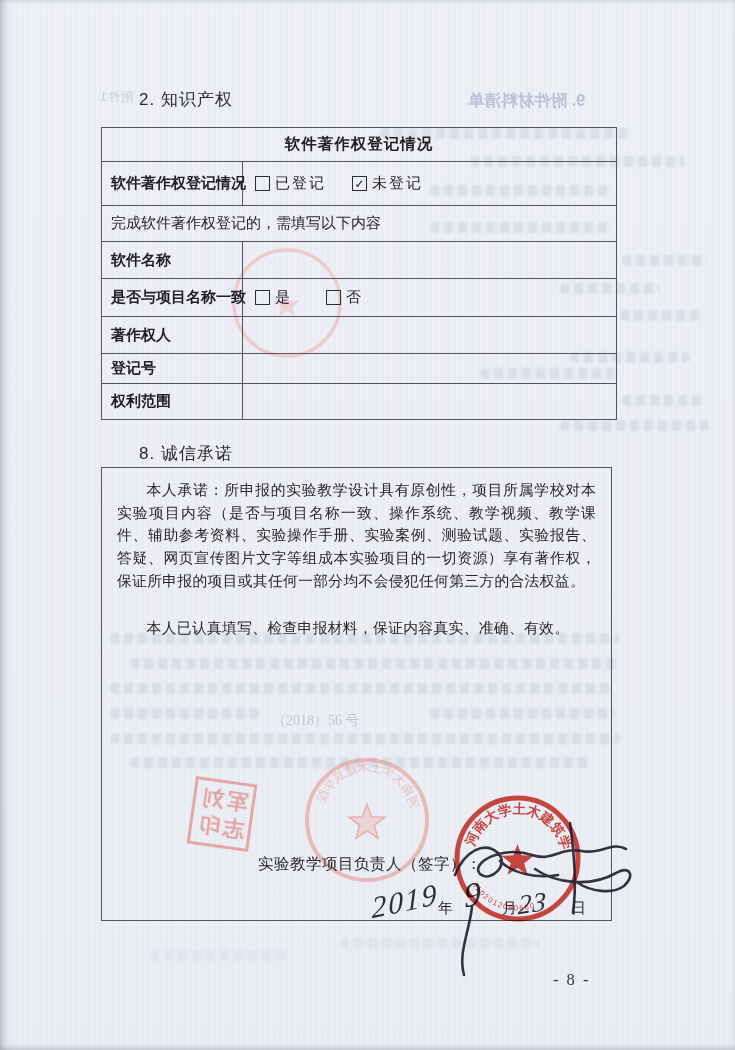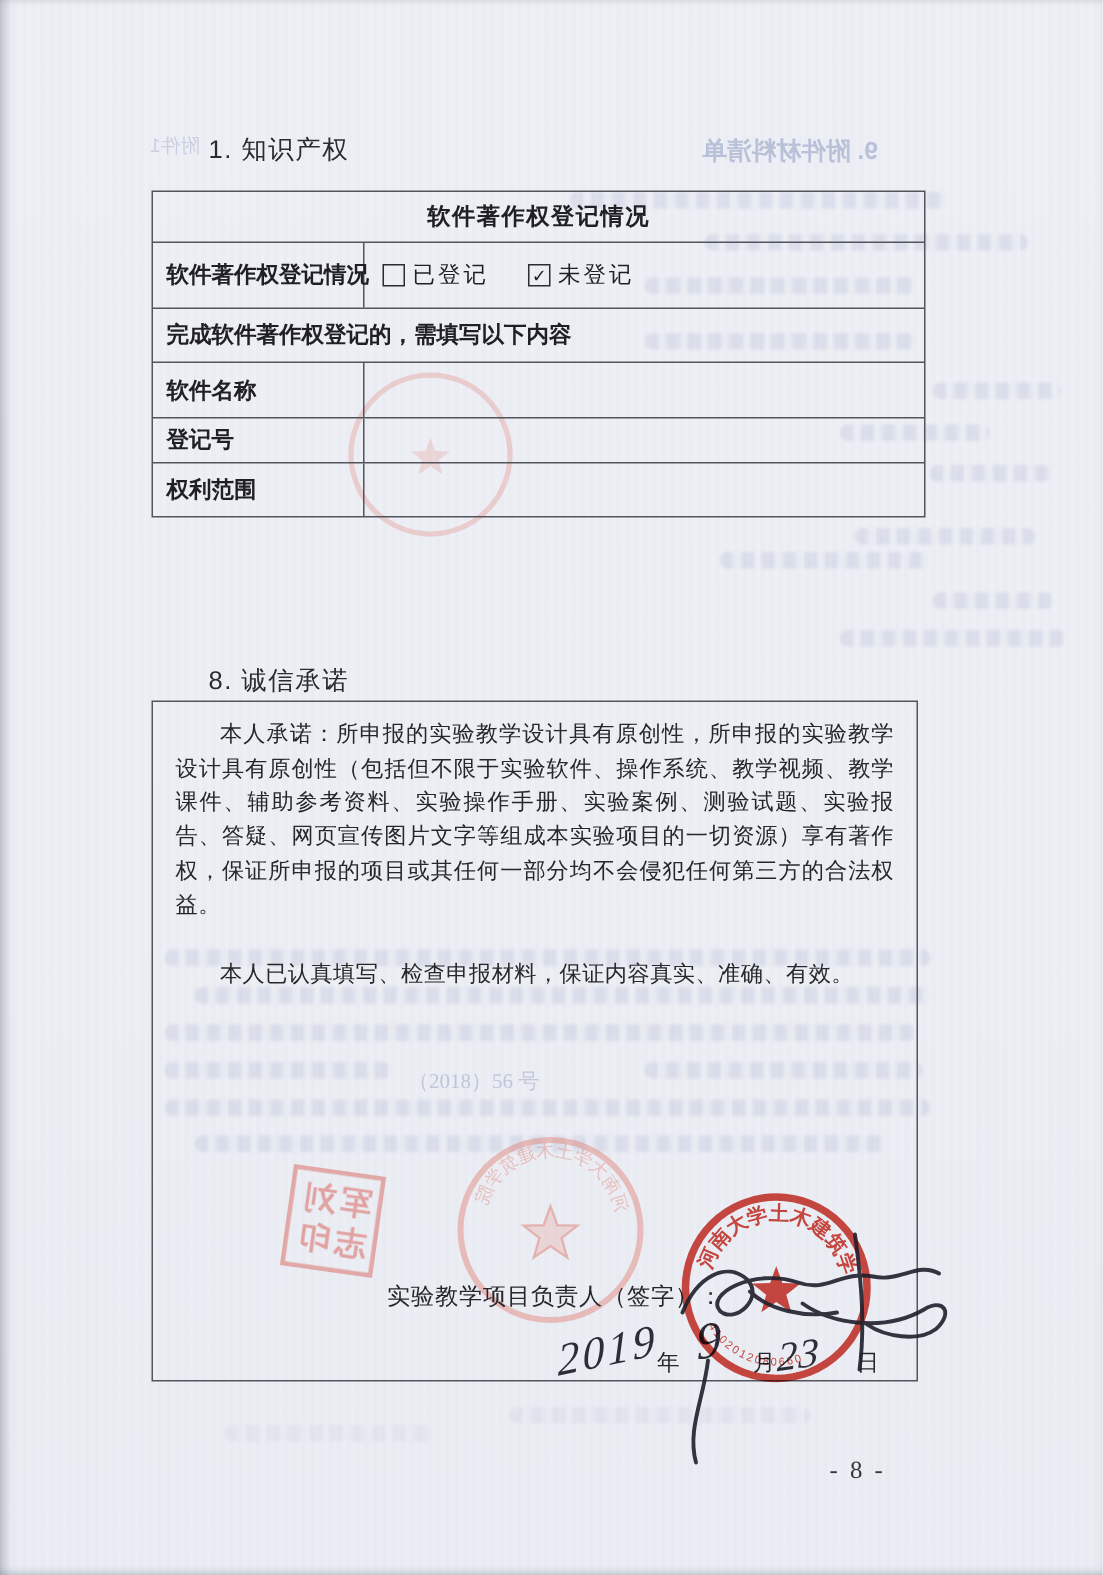--- a/index.html
+++ b/index.html
@@ -38,21 +38,21 @@
   .tr{display:flex;box-sizing:border-box;text-align:center;}
   .tr + .tr{border-top:1.4px solid #53545c;}
   .tr1{height:33px;align-items:center;justify-content:center;}
   .tr2{height:44px;} .tr3{height:36px;} .tr4{height:37px;} .tr5{height:38px;}
   .tr6{height:37px;} .tr7{height:36px;} .tr8{height:30px;}
   .th{font-weight:bold;font-size:15.5px;letter-spacing:1px;color:#1f1f24;}
   .td{display:flex;align-items:center;box-sizing:border-box;}
   .lbl{width:141px;flex:0 0 141px;border-right:1.4px solid #53545c;padding-left:9px;
     font-weight:600;font-size:15px;white-space:nowrap;color:#1f1f24;}
   .val{flex:1;padding-left:12px;font-size:15px;color:#1f1f24;}
-  .full{flex:1;padding-left:9px;font-weight:700;font-size:15px;color:#1f1f24;}
+  .full{flex:1;padding-left:9px;font-weight:400;font-size:15px;color:#1f1f24;}
   .cb{width:13px;height:13px;border:1.6px solid #2c2c33;display:inline-flex;
     align-items:center;justify-content:center;font-size:12px;line-height:12px;
     margin-right:5px;background:transparent;color:#1f1f24;}
   .cbl{margin-right:26px;letter-spacing:2px;}
   .promise-box{position:absolute;left:101px;top:467px;width:509px;height:452px;
     border:1.6px solid #53545c;z-index:2;}
   .para{margin:0;padding:0 15px;text-indent:2em;text-align:justify;
     font-family:"Liberation Serif", serif;font-size:14.8px;line-height:22.7px;
     letter-spacing:.3px;color:#26262c;}
   .p1{padding-top:11px;}
@@ -116,21 +116,21 @@
         <textPath href="#garc" startOffset="0">河南大学土木建筑学院</textPath>
       </text>
       <polygon points="67,51 71.6,63.7 85.1,64.1 74.4,72.4 78.2,85.4 67,77.8 55.8,85.4 59.6,72.4 48.9,64.1 62.4,63.7" fill="rgba(231,150,140,.28)" stroke="rgba(226,132,122,.5)" stroke-width="1.5"></polygon>
     </svg>
 
     <div class="ghost-square">
       <div class="chars">军刘志印</div>
     </div>
   </div>
 
-  <div class="heading h7">1. 知识产权</div>
+  <div class="heading h7">2. 知识产权</div>
 
   <div class="doc-table">
     <div class="tr tr1">
       <div class="th">软件著作权登记情况</div>
     </div>
     <div class="tr tr2">
       <div class="td lbl">软件著作权登记情况</div>
       <div class="td val">
         <span class="cb"></span>
         <span class="cbl">已登记</span>
@@ -138,34 +138,47 @@
         <span class="cbl">未登记</span>
       </div>
     </div>
     <div class="tr tr3">
       <div class="td full">完成软件著作权登记的，需填写以下内容</div>
     </div>
     <div class="tr tr4">
       <div class="td lbl">软件名称</div>
       <div class="td val"></div>
     </div>
+    <div class="tr tr5">
+      <div class="td lbl">是否与项目名称一致</div>
+      <div class="td val">
+        <span class="cb"></span>
+        <span class="cbl" style="margin-right:34px;">是</span>
+        <span class="cb"></span>
+        <span class="cbl">否</span>
+      </div>
+    </div>
+    <div class="tr tr6">
+      <div class="td lbl">著作权人</div>
+      <div class="td val"></div>
+    </div>
     <div class="tr tr8">
       <div class="td lbl">登记号</div>
       <div class="td val"></div>
     </div>
     <div class="tr tr7">
       <div class="td lbl">权利范围</div>
       <div class="td val"></div>
     </div>
   </div>
 
   <div class="heading h8">8. 诚信承诺</div>
 
   <div class="promise-box">
-    <p class="para p1">本人承诺：所申报的实验教学设计具有原创性，所申报的实验教学设计具有原创性（包括但不限于实验软件、操作系统、教学视频、教学课件、辅助参考资料、实验操作手册、实验案例、测验试题、实验报告、答疑、网页宣传图片文字等组成本实验项目的一切资源）享有著作权，保证所申报的项目或其任何一部分均不会侵犯任何第三方的合法权益。</p>
+    <p class="para p1">本人承诺：所申报的实验教学设计具有原创性，项目所属学校对本实验项目内容（是否与项目名称一致、操作系统、教学视频、教学课件、辅助参考资料、实验操作手册、实验案例、测验试题、实验报告、答疑、网页宣传图片文字等组成本实验项目的一切资源）享有著作权，保证所申报的项目或其任何一部分均不会侵犯任何第三方的合法权益。</p>
     <p class="para p2">本人已认真填写、检查申报材料，保证内容真实、准确、有效。</p>
 
     <span class="sig-label">实验教学项目负责人（签字）：</span>
 
     <span class="hw hw-year">2019</span>
     <span class="unit u-year">年</span>
     <span class="hw hw-month">9</span>
     <span class="unit u-month">月</span>
     <span class="hw hw-day">23</span>
     <span class="unit u-day">日</span>

